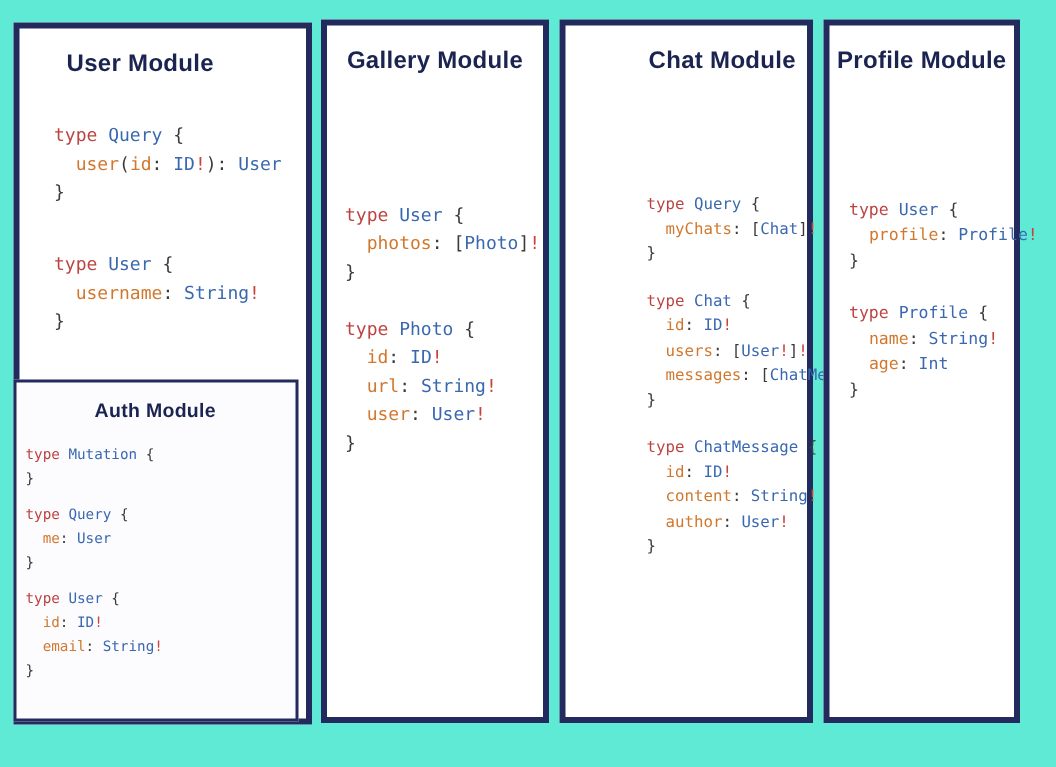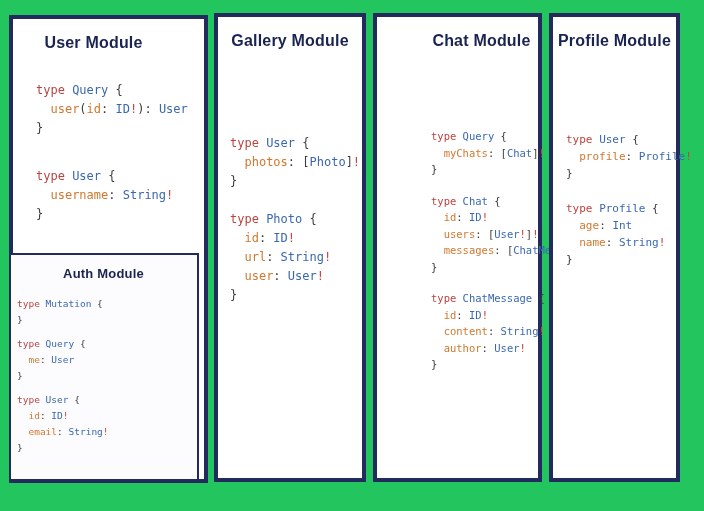--- a/index.html
+++ b/index.html
@@ -5,21 +5,21 @@
   :root{
     --c-border:#232a5e;
     --c-title:#1b2350;
     --c-kw:#bc4340;
     --c-ty:#3a68b0;
     --c-fd:#d1782e;
     --c-pu:#3b3b3b;
     --c-bg:#c6453a;
   }
   html,body{margin:0;padding:0;background:#ffffff;}
-  #stage{position:relative;width:704px;height:511px;background:#22c55e;overflow:hidden;
+  #stage{position:relative;width:704px;height:511px;background:#5eead4;overflow:hidden;
          font-family:"Liberation Sans",sans-serif;}
   .panel{position:absolute;background:#ffffff;border:4px solid var(--c-border);
          box-sizing:border-box;}
   #panel-user   {left:9px;  top:15px; width:199px; height:468px;}
   #panel-gallery{left:214px;top:13px; width:152px; height:469px;}
   #panel-chat   {left:373px;top:13px; width:169px; height:469px;padding-left:48px;}
   #panel-profile{left:549px;top:13px; width:131px; height:469px;}
 
   .panel-title{font-weight:bold;font-size:16px;line-height:20px;color:var(--c-title);
                text-align:center;margin-top:14px;letter-spacing:.2px;}
@@ -144,20 +144,20 @@
   <div class="panel" id="panel-profile">
     <div class="panel-title">Profile Module</div>
     <div class="code-area" id="code-profile">
         <div class="code-block">
           <div class="code-line"><span class="tk-kw">type </span><span class="tk-ty">User </span><span class="tk-pu">{</span></div>
           <div class="code-line"><span class="tk-pu">  </span><span class="tk-fd">profile</span><span class="tk-pu">: </span><span class="tk-ty">Profile</span><span class="tk-bg">!</span></div>
           <div class="code-line"><span class="tk-pu">}</span></div>
         </div>
         <div class="code-block">
           <div class="code-line"><span class="tk-kw">type </span><span class="tk-ty">Profile </span><span class="tk-pu">{</span></div>
+          <div class="code-line"><span class="tk-pu">  </span><span class="tk-fd">name</span><span class="tk-pu">: </span><span class="tk-ty">String</span><span class="tk-bg">!</span></div>
           <div class="code-line"><span class="tk-pu">  </span><span class="tk-fd">age</span><span class="tk-pu">: </span><span class="tk-ty">Int</span></div>
-          <div class="code-line"><span class="tk-pu">  </span><span class="tk-fd">name</span><span class="tk-pu">: </span><span class="tk-ty">String</span><span class="tk-bg">!</span></div>
           <div class="code-line"><span class="tk-pu">}</span></div>
         </div>
       </div>
   </div>
 
 </div>
 
 </body></html>

